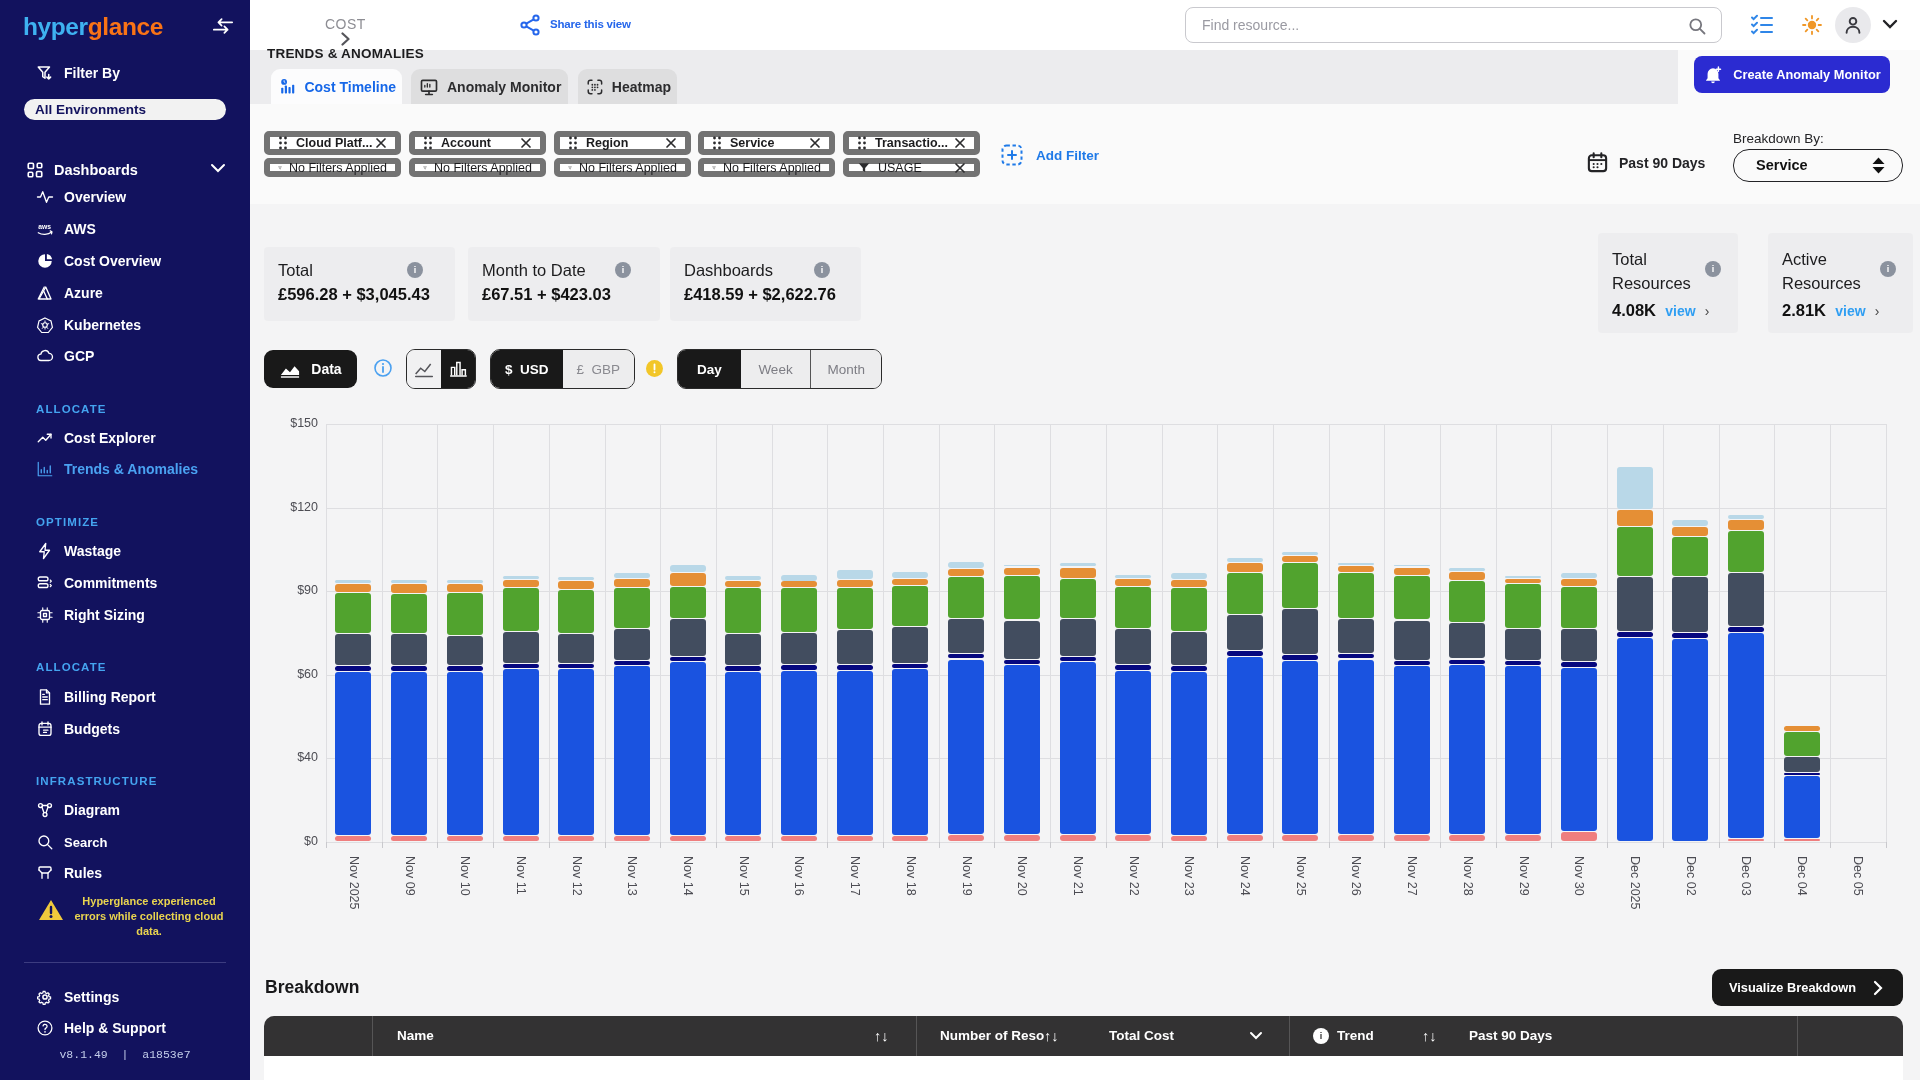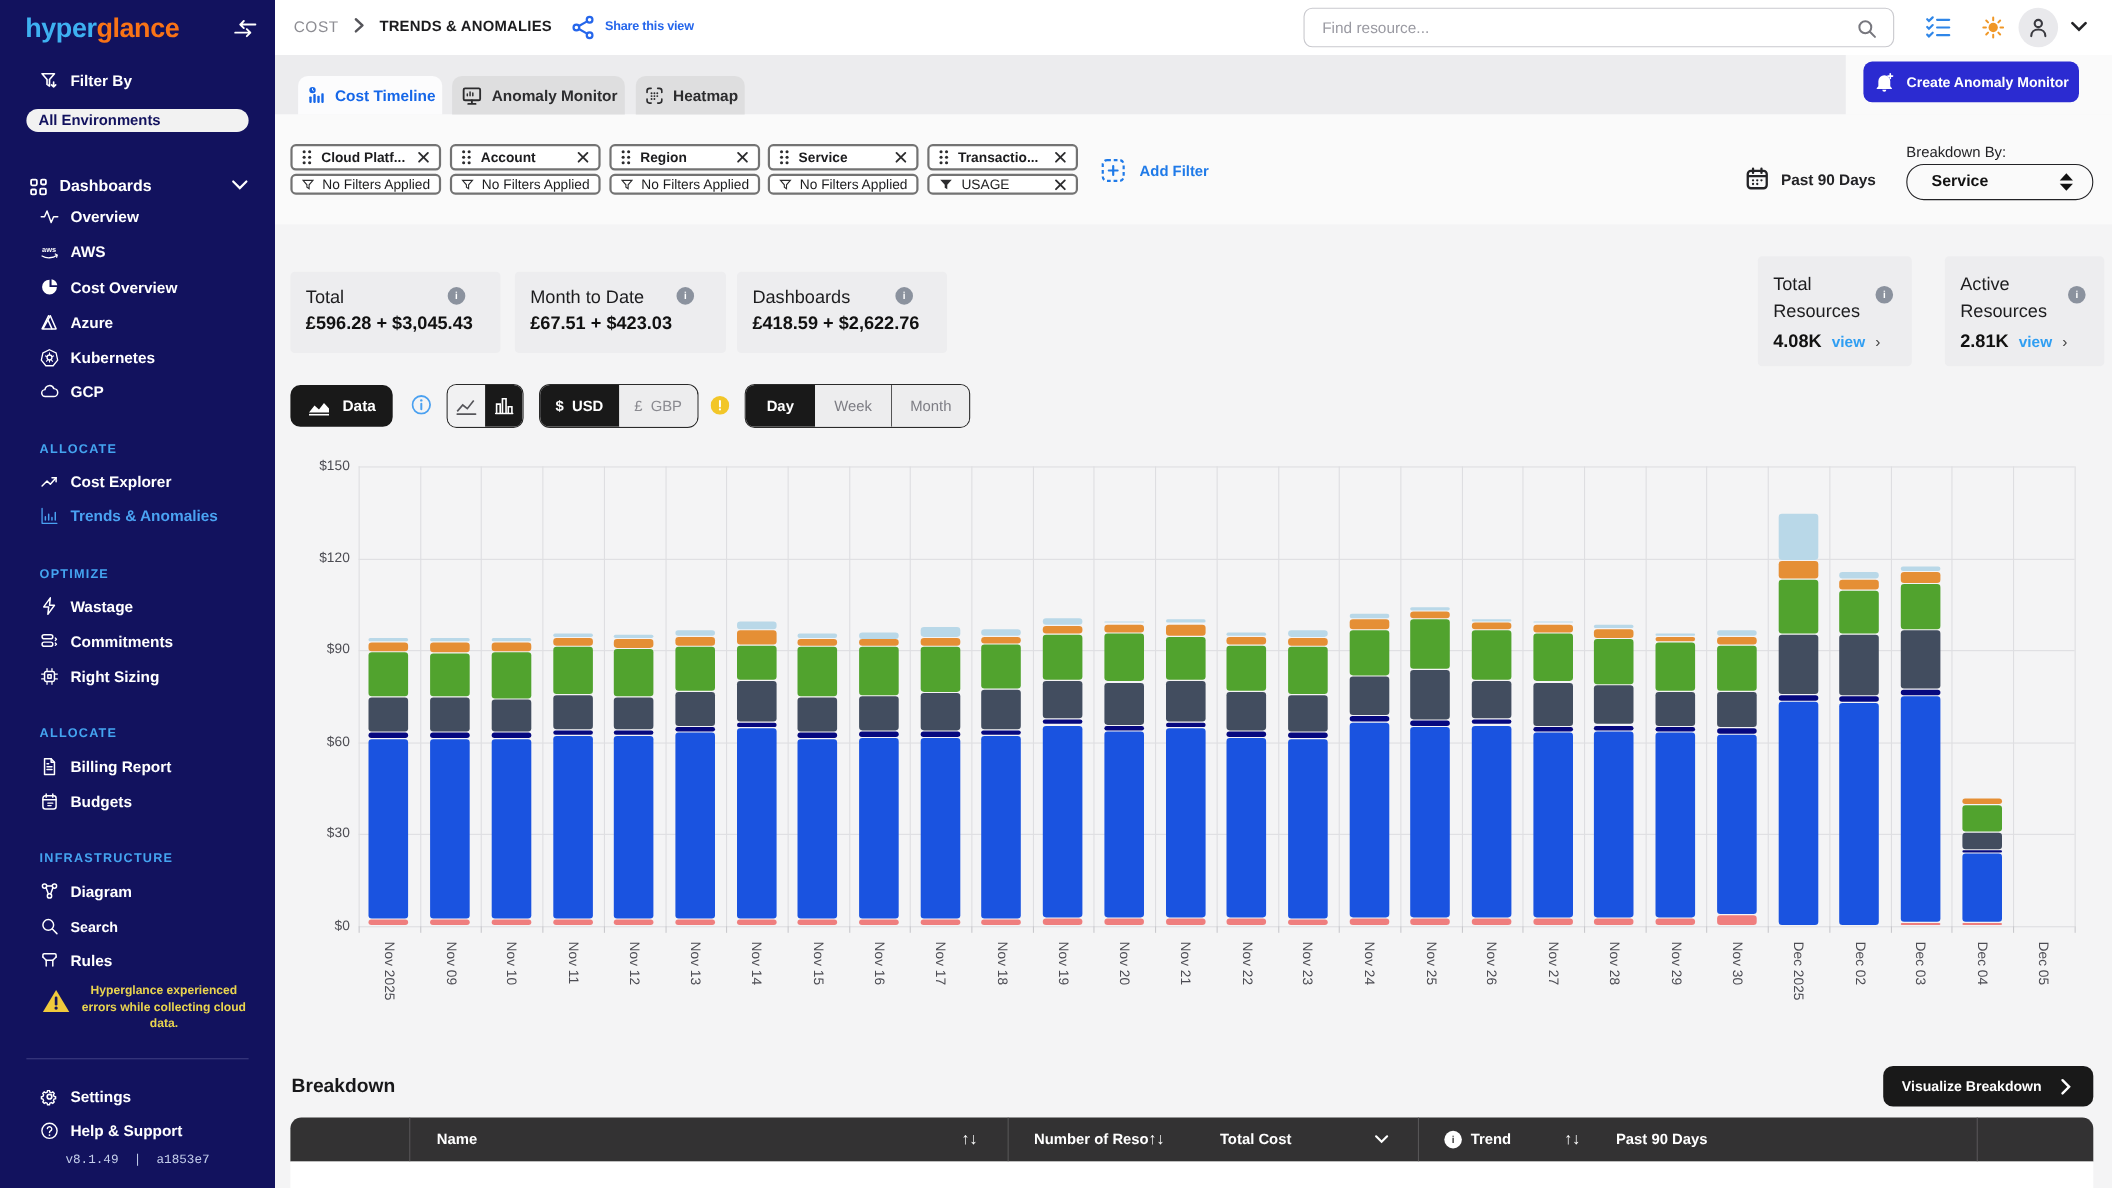--- a/index.html
+++ b/index.html
@@ -14,38 +14,38 @@
 .srow { position:absolute; left:0; width:250px; height:28px; display:flex; align-items:center; color:#fff; font-size:14px; white-space:nowrap; }
 .srow .ic { width:18px; height:18px; margin-right:10px; flex:0 0 auto; }
 .shead { position:absolute; left:36px; font-size:11.5px; font-weight:700; color:#44a4f0; letter-spacing:1.1px; }
 .pill { position:absolute; left:24px; top:99px; width:202px; height:21px; background:#f2f2f2; border-radius:11px; color:#12125e; font-size:13.5px; font-weight:700; line-height:21px; padding-left:11px; }
 #warn { position:absolute; left:10px; top:886px; width:230px; color:#e9d44f; font-size:11px; font-weight:700; line-height:15px; }
 #warntxt { position:absolute; left:58px; top:8px; width:162px; text-align:center; }
 #sep { position:absolute; left:24px; top:962px; width:202px; height:1px; background:#3c3c80; }
 #version { position:absolute; left:0; top:1048px; width:250px; text-align:center; color:#c3cdea; font-size:11.5px; font-family:"Liberation Mono",monospace; }
 
 #topbar { position:absolute; left:250px; top:0; width:1670px; height:50px; background:#fff; z-index:4; }
-#crumb { position:absolute; left:17px; top:16px; font-size:14px; color:#8d8d93; letter-spacing:0.5px; display:flex; align-items:flex-start; }
+#crumb { position:absolute; left:17px; top:16px; font-size:14px; color:#8d8d93; letter-spacing:0.5px; display:flex; align-items:center;flex-direction:column; }
 #crumb b { color:#1c1c1e; font-weight:700; letter-spacing:0.3px; }
 #share { position:absolute; left:300px; top:18px; font-size:11.5px; letter-spacing:-0.2px; font-weight:700; color:#2566eb; }
 #search { position:absolute; left:935px; top:7px; width:537px; height:36px; border:1px solid #c9c9ce; border-radius:8px; background:#fff; }
 #search .ph { position:absolute; left:16px; top:9px; font-size:14px; color:#9a9aa2; }
 #avatar { position:absolute; left:1585px; top:7px; width:36px; height:36px; border-radius:50%; background:#e9e9ec; }
 
 #tabstrip { position:absolute; left:250px; top:50px; width:1428px; height:54px; background:#ececee; }
 #tabwhite { position:absolute; left:1678px; top:50px; width:242px; height:54px; background:#fafafa; }
 .tab { position:absolute; top:69px; z-index:3; height:35px; border-radius:9px 9px 0 0; display:flex; align-items:center; font-size:14px; font-weight:700; color:#2c2c2e; padding:0 6px; white-space:nowrap; }
 .tab.active { background:#fcfcfd; color:#1667e8; }
 .tab.grey { background:#dededf; }
 .tab .tic { width:20px; height:20px; margin:0 8px 0 2px; }
 #createbtn { position:absolute; left:1694px; top:56px; width:196px; height:37px; background:#2b2bd1; border-radius:8px; color:#fff; font-size:12.8px; font-weight:700; display:flex; align-items:center; justify-content:center; z-index:6; white-space:nowrap; }
 
 #upperbg { position:absolute; left:250px; top:104px; width:1670px; height:100px; background:#fafafa; }
 .fgroup { position:absolute; top:131px; width:137px; }
-.fchip { position:relative; height:24px; background:#fff; border:2px solid #737373; border-radius:5px; margin-bottom:2px; display:flex; align-items:center; font-size:12.5px; color:#1c1c1e; padding:0 8px; white-space:nowrap; }
+.fchip { position:relative; height:24px; background:#fff; border:6px solid #737373; border-radius:5px; margin-bottom:2px; display:flex; align-items:center; font-size:12.5px; color:#1c1c1e; padding:0 8px; white-space:nowrap; }
 .fchip b { font-weight:700; }
 .fchip .x { margin-left:auto; color:#333; font-size:13px; }
 #addfilter { position:absolute; left:1000px; top:143px; display:flex; align-items:center; color:#1f7ae8; font-size:13.5px; font-weight:700; }
 #past90 { position:absolute; left:1586px; top:151px; display:flex; align-items:center; color:#232326; font-size:14px; font-weight:700; }
 #bby { position:absolute; left:1733px; top:131px; font-size:13.5px; color:#232326; }
 #bbysel { position:absolute; left:1733px; top:149px; width:170px; height:33px; border:1.5px solid #232326; border-radius:16px; background:#fafafa; font-size:14.5px; font-weight:700; color:#111; line-height:31px; padding-left:22px; }
 .card { position:absolute; background:#ededef; border-radius:4px; }
 .card .t { position:absolute; left:14px; top:14px; font-size:16.5px; font-weight:400; color:#1c1c1e; }
 .card .v { position:absolute; left:14px; top:38px; font-size:16.5px; font-weight:700; color:#111; }
 .info { width:16px; height:16px; border-radius:50%; background:#8b929e; color:#fff; font-size:9px; font-weight:700; text-align:center; line-height:16px; display:inline-block; }
@@ -793,21 +793,21 @@
 <div class="tick" style="left:1440.0px"></div>
 <div class="tick" style="left:1495.7px"></div>
 <div class="tick" style="left:1551.4px"></div>
 <div class="tick" style="left:1607.1px"></div>
 <div class="tick" style="left:1662.8px"></div>
 <div class="tick" style="left:1718.5px"></div>
 <div class="tick" style="left:1774.2px"></div>
 <div class="tick" style="left:1829.9px"></div>
 <div class="tick" style="left:1885.6px"></div>
 <div class="ylab" style="top:834.0px">$0</div>
-<div class="ylab" style="top:750.4px">$30</div>
+<div class="ylab" style="top:750.4px">$40</div>
 <div class="ylab" style="top:666.8px">$60</div>
 <div class="ylab" style="top:583.2px">$90</div>
 <div class="ylab" style="top:499.6px">$120</div>
 <div class="ylab" style="top:416.0px">$150</div>
 <div class="xlab" style="left:361px">Nov 2025</div>
 <div class="xlab" style="left:417px">Nov 09</div>
 <div class="xlab" style="left:472px">Nov 10</div>
 <div class="xlab" style="left:528px">Nov 11</div>
 <div class="xlab" style="left:584px">Nov 12</div>
 <div class="xlab" style="left:639px">Nov 13</div>

